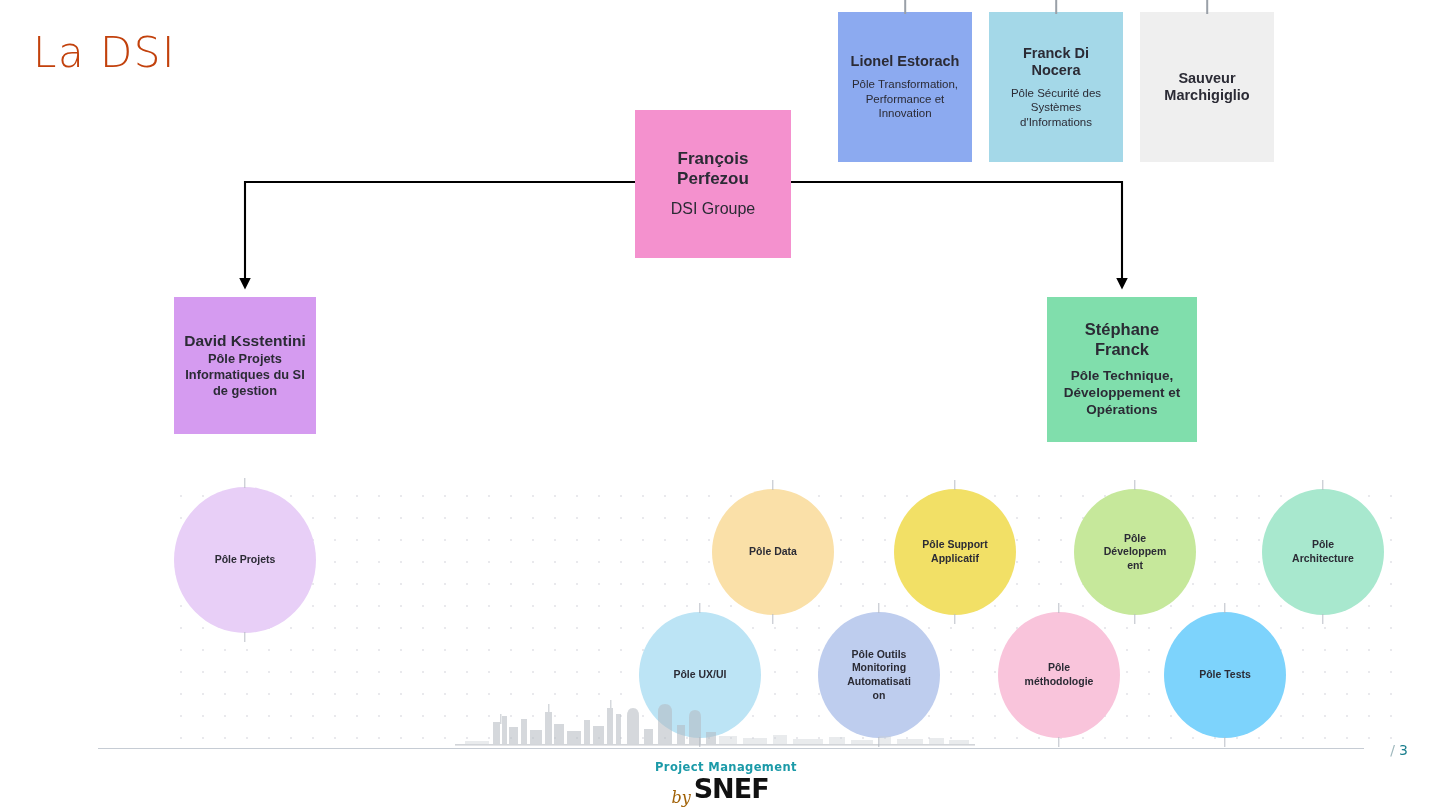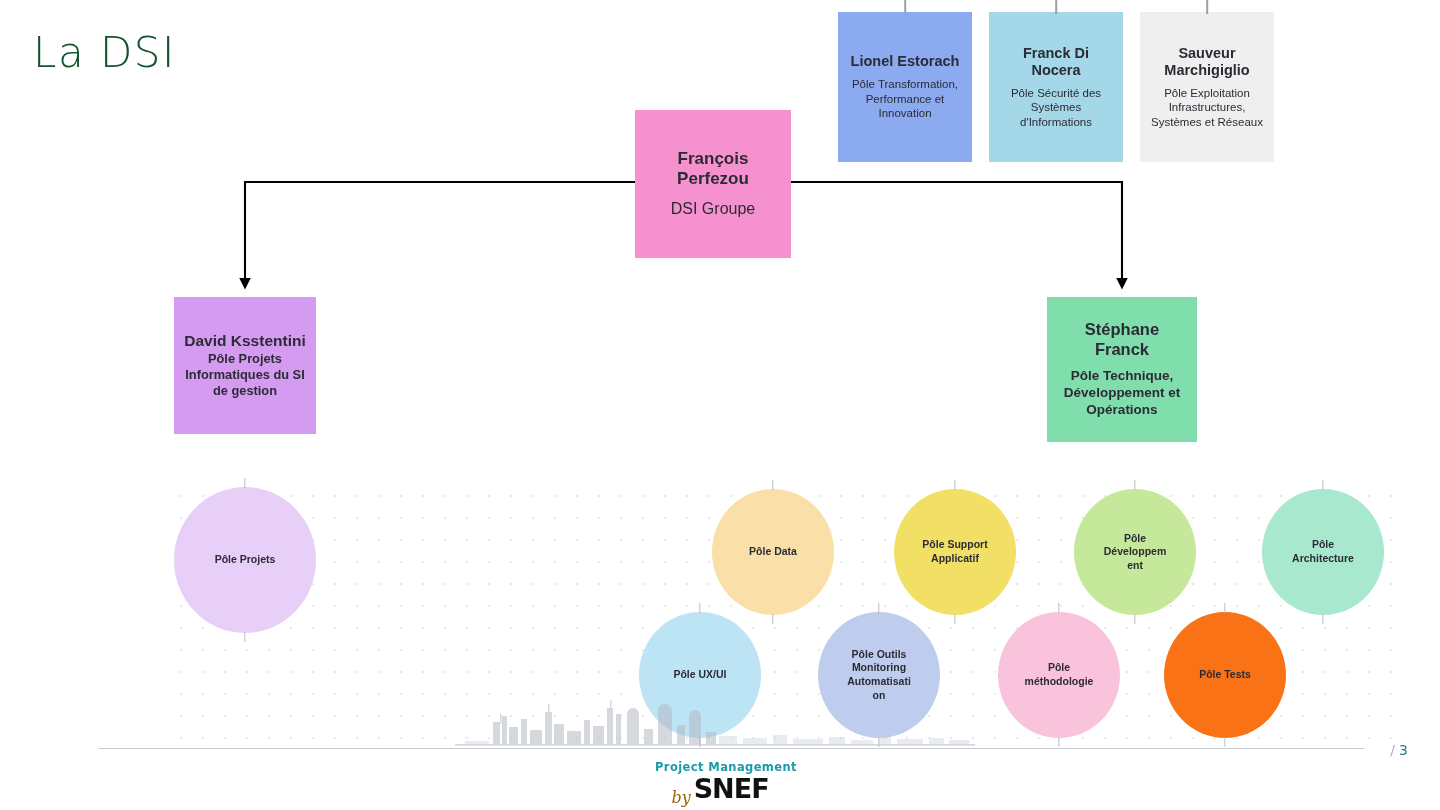--- a/index.html
+++ b/index.html
@@ -7,21 +7,21 @@
   body {
     background:#ffffff;
     font-family:"Liberation Sans", sans-serif;
     position:relative;
   }
   #slide { position:absolute; inset:0; }
 
   
   #page-title {
     position:absolute; left:33px; top:28px;
-    font-size:42px; font-weight:300; color:#14532d;
+    font-size:42px; font-weight:300; color:#c2410c;
     letter-spacing:1.5px;
     font-family:"DejaVu Sans", sans-serif;
   }
 
   
   #dot-grid {
     position:absolute; left:170px; top:485px;
     width:1230px; height:260px;
     background-image:
       radial-gradient(circle, rgba(140,140,160,.20) 0.7px, transparent 0.9px);
@@ -171,21 +171,20 @@
 
   <div class="node-box top-box" id="box-franck">
     <div class="stub"></div>
     <div class="node-name">Franck Di Nocera</div>
     <div class="node-role">Pôle Sécurité des Systèmes d'Informations</div>
   </div>
 
   <div class="node-box top-box" id="box-sauveur">
     <div class="stub"></div>
     <div class="node-name">Sauveur Marchigiglio</div>
-    <div class="node-role">Pôle Exploitation Infrastructures, Systèmes et Réseaux</div>
   </div>
 
   <div class="node-box" id="box-francois">
     <div class="node-name">
       <span>François</span><br>
       <span>Perfezou</span>
     </div>
     <div class="node-role">DSI Groupe</div>
   </div>
 
@@ -243,21 +242,21 @@
     <span class="circ-stub bot"></span>
     <span>Pôle Outils Monitoring Automatisati on</span>
   </div>
 
   <div class="pole-circle" style="left:998px; top:612px; width:122px; height:126px; background:#F9C4DB;">
     <span class="circ-stub top"></span>
     <span class="circ-stub bot"></span>
     <span>Pôle méthodologie</span>
   </div>
 
-  <div class="pole-circle" style="left:1164px; top:612px; width:122px; height:126px; background:#f97316;">
+  <div class="pole-circle" style="left:1164px; top:612px; width:122px; height:126px; background:#7dd3fc;">
     <span class="circ-stub top"></span>
     <span class="circ-stub bot"></span>
     <span>Pôle Tests</span>
   </div>
 
   <svg id="cityscape" viewBox="0 0 520 62" preserveAspectRatio="none">
     <g fill="#b4bac1">
       <rect x="38" y="36" width="7" height="22"></rect>
       <rect x="47" y="30" width="5" height="28"></rect>
       <rect x="54" y="41" width="9" height="17"></rect>

